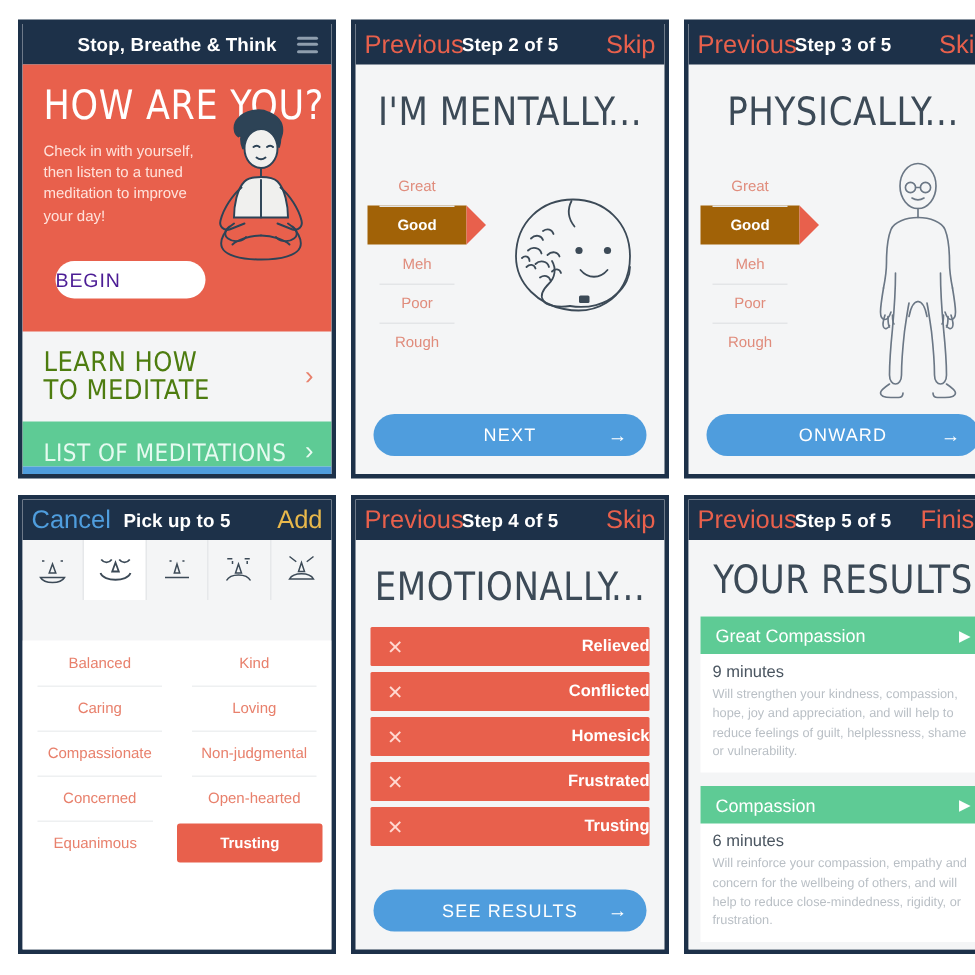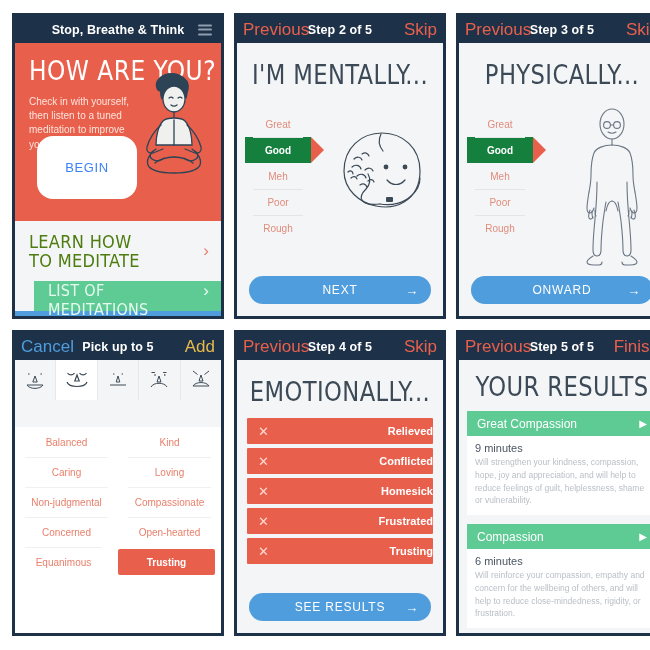--- a/index.html
+++ b/index.html
@@ -65,42 +65,41 @@
     font-weight: 300; font-size: 27px; color: #ffffff;
     letter-spacing: .5px; line-height: 1; white-space: nowrap;
     transform: scaleX(0.96); transform-origin: left center;
   }
   .hero p {
     margin-top: 11px; color: #ffe2db; font-size: 10px; line-height: 1.42;
     max-width: 105px;
   }
   .begin-btn {
     position: absolute; left: 22px; bottom: 22px;
-    background: #ffffff; color: #3b82f6;
-    border-radius: 16px; padding: 24px 0; width: 100px;
-    text-align:center; font-size: 13px; letter-spacing: .6px;
+    background: #ffffff; color: #4c1d95;
+    border-radius: 16px; padding: 5px 0; width: 100px;
+    text-align:left; font-size: 13px; letter-spacing: .6px;
   }
   .yogi { position:absolute; right: 2px; top: 26px; width: 90px; height: 112px; }
 
   .learn {
     background: #f4f5f6; height: 60px;
     display:flex; align-items:center; justify-content:space-between;
     padding: 0 12px 0 14px;
   }
   .learn span.txt {
     font-family: "Liberation Sans Narrow","DejaVu Sans Condensed","Liberation Sans", sans-serif;
     font-weight:300; color: #4d7c0f; font-size: 18px; line-height: 1.06;
     letter-spacing: .3px;
   }
   .chev { color:#e8806c; font-size: 17px; font-weight: 300; }
   .meditations {
     background: #5ecb95; height: 30px;
-    display:flex; align-items:flex-start; justify-content:space-between;
+    display:flex; align-items:flex-end; justify-content:space-between;
     padding: 0 12px 0 14px;
-    margin-left: 19px;
   }
   .meditations span.txt {
     font-family: "Liberation Sans Narrow","DejaVu Sans Condensed","Liberation Sans", sans-serif;
     font-weight:300; color: #e6faf0; font-size: 16px; letter-spacing:.3px;
   }
   .meditations .chev { color:#eafbf2; }
   .bluebar { background:#4f9ddd; height: 10px; }
 
   
   .mood-title {
@@ -113,21 +112,21 @@
   .scale { position:absolute; left: 8px; top: 6px; width: 66px; }
   .scale-item {
     height: 26px; display:flex; align-items:center; justify-content:center;
     font-size: 10px; color: #e08c7c; position: relative;
   }
   .scale-item + .scale-item::before {
     content:""; position:absolute; top:0; left: 8px; right: 8px;
     height:1px; background:#e3e5e7;
   }
   .scale-item.sel {
-    background:#15803d; color:#ffffff; font-weight:bold; font-size: 10px;
+    background:#a16207; color:#ffffff; font-weight:bold; font-size: 10px;
   }
   .scale-item.sel::after {
     content:""; position:absolute; right:-13px; top:0;
     border-top: 13px solid transparent; border-bottom: 13px solid transparent;
     border-left: 13px solid #e8604c;
   }
   .scale-item.sel + .scale-item::before { background: transparent; }
   .blob { position:absolute; right: 4px; top: 20px; width: 115px; height: 95px; }
   .bodyfig { position:absolute; right: 8px; top: 0px; width: 90px; height: 165px; }
 
@@ -384,22 +383,22 @@
       <div class="traits">
         <div class="trait-row">
           <div class="trait">Balanced</div>
           <div class="trait">Kind</div>
         </div>
         <div class="trait-row">
           <div class="trait">Caring</div>
           <div class="trait">Loving</div>
         </div>
         <div class="trait-row">
+          <div class="trait">Compassionate</div>
           <div class="trait">Non-judgmental</div>
-          <div class="trait">Compassionate</div>
         </div>
         <div class="trait-row">
           <div class="trait">Concerned</div>
           <div class="trait">Open-hearted</div>
         </div>
         <div class="trait-row">
           <div class="trait">Equanimous</div>
           <div class="trait sel">Trusting</div>
         </div>
       </div>

